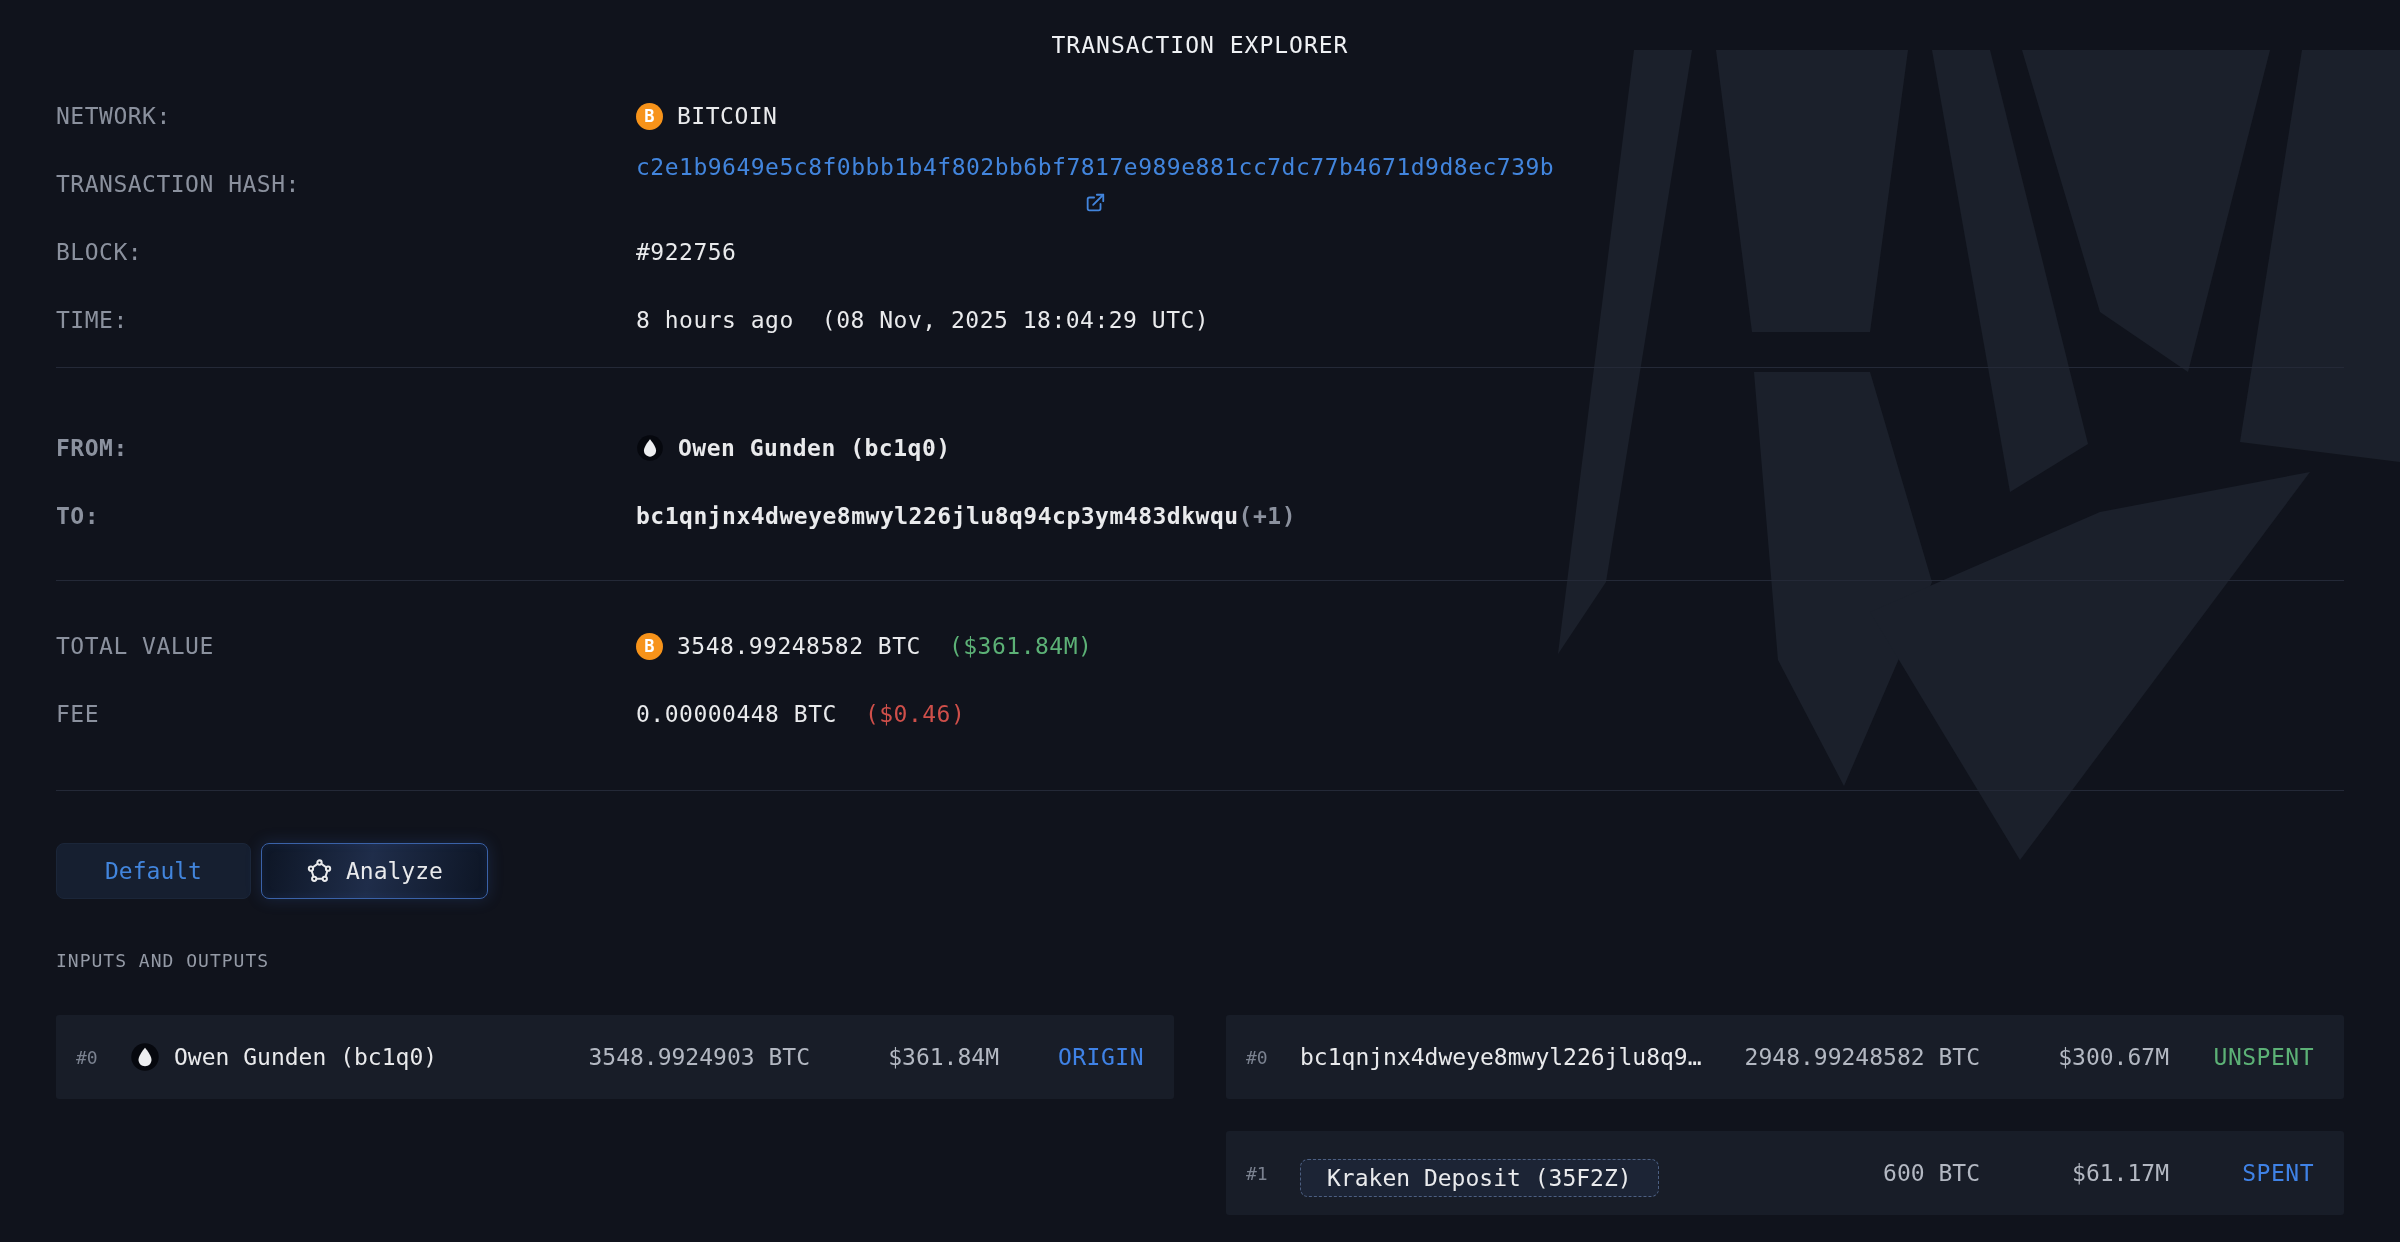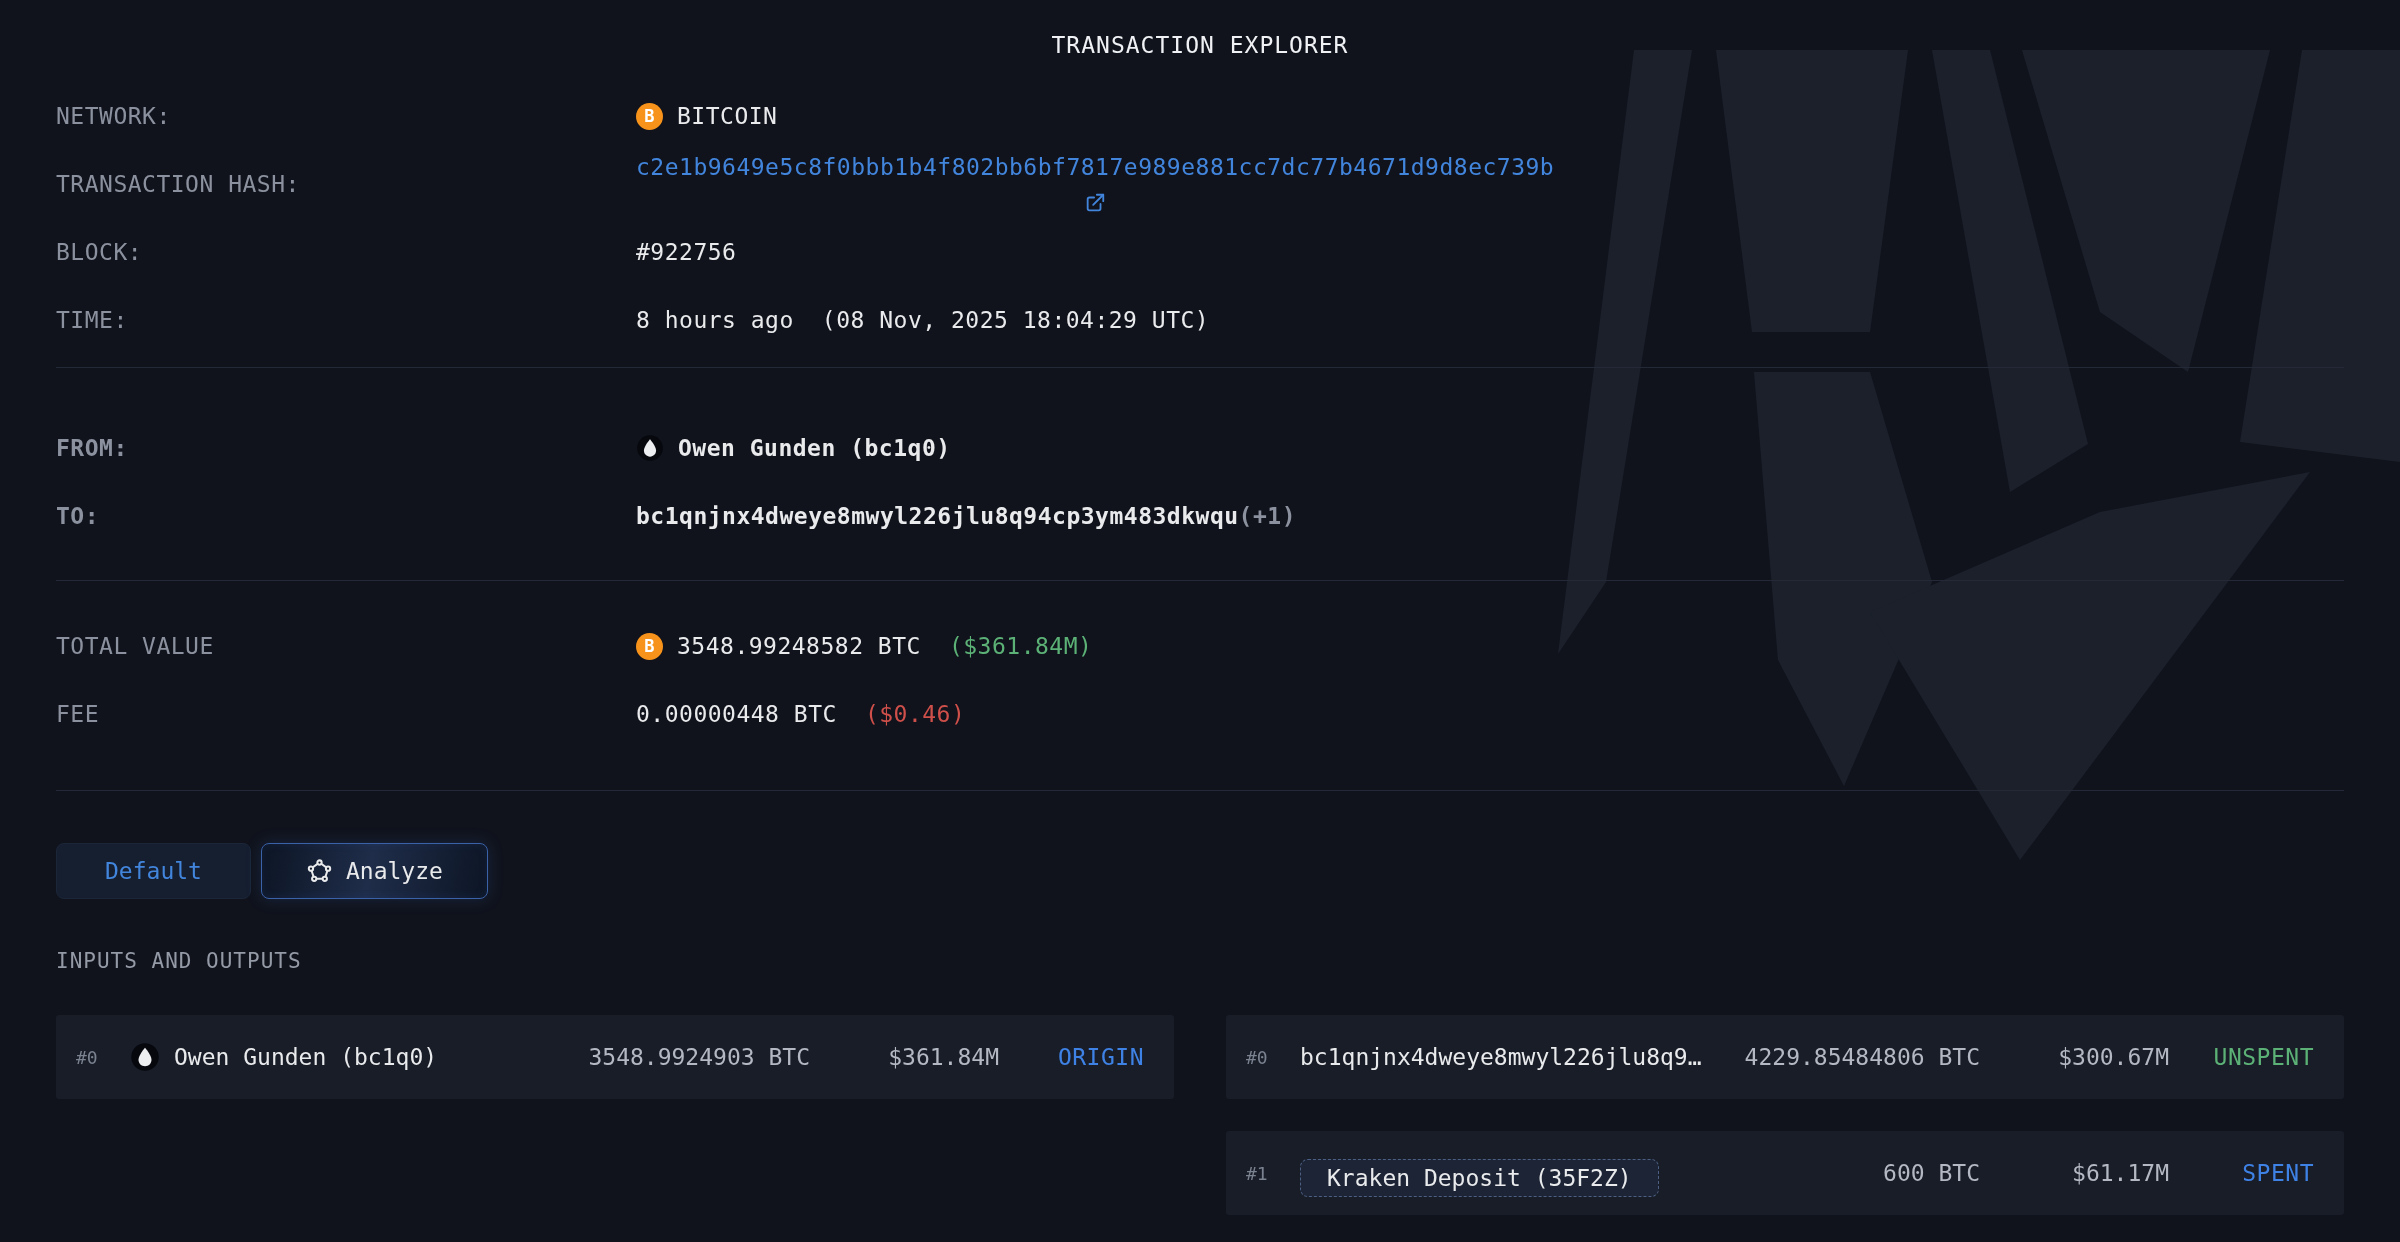--- a/index.html
+++ b/index.html
@@ -43,21 +43,21 @@
   .tab { height:56px; border-radius:8px; font-size:23px; display:inline-flex; align-items:center; cursor:pointer; }
   .tab-default { padding:8px 48px; background:#161f30; color:#4285dd; border:1px solid #1b2639; }
   .tab-analyze {
     padding:0 44px; gap:13px; color:#e9eaec;
     background:linear-gradient(100deg,#0d1524 0%,#1f2d4a 48%,#0d1524 100%);
     border:1px solid #3a62a8;
     box-shadow:0 0 16px rgba(59,110,200,.22), inset 0 0 10px rgba(59,110,200,.12);
   }
   .tab-analyze svg { width:27px; height:27px; }
 
-  .io-title { margin-top:48px; line-height:28px; font-size:21px; letter-spacing:1px; color:#949aa6; }
+  .io-title { margin-top:48px; line-height:28px; font-size:18px; letter-spacing:1px; color:#949aa6; }
 
   .io-tables { margin-top:40px; display:flex; gap:52px; align-items:flex-start; }
   .io-col { flex:1; min-width:0; }
   .io-row {
     display:flex; align-items:center; height:84px; margin-bottom:32px;
     background:#181d28; border-radius:3px; padding:0 30px 0 20px; font-size:23px;
   }
   .io-row:last-child { margin-bottom:0; }
   .io-index { width:54px; flex:none; font-size:18px; color:#7b8290; }
   .io-name { color:#e9eaec; white-space:nowrap; overflow:hidden; text-overflow:ellipsis; }
@@ -204,21 +204,21 @@
       <span class="io-usd">$361.84M</span>
       <span class="io-status" style="color: rgb(63, 130, 230);">ORIGIN</span>
     </div>
   </div>
       <div class="io-col" id="outputs-col">
     <div class="io-row">
       <span class="io-index">#0</span>
 
       <span class="io-name">bc1qnjnx4dweye8mwyl226jlu8q9…</span>
       <span class="io-spacer"></span>
-      <span class="io-btc">4229.85484806 BTC</span>
+      <span class="io-btc">2948.99248582 BTC</span>
       <span class="io-usd">$300.67M</span>
       <span class="io-status" style="color: rgb(92, 177, 118);">UNSPENT</span>
     </div>
 
     <div class="io-row">
       <span class="io-index">#1</span>
 
       <span class="io-name pill">Kraken Deposit (35F2Z)</span>
       <span class="io-spacer"></span>
       <span class="io-btc">600 BTC</span>

